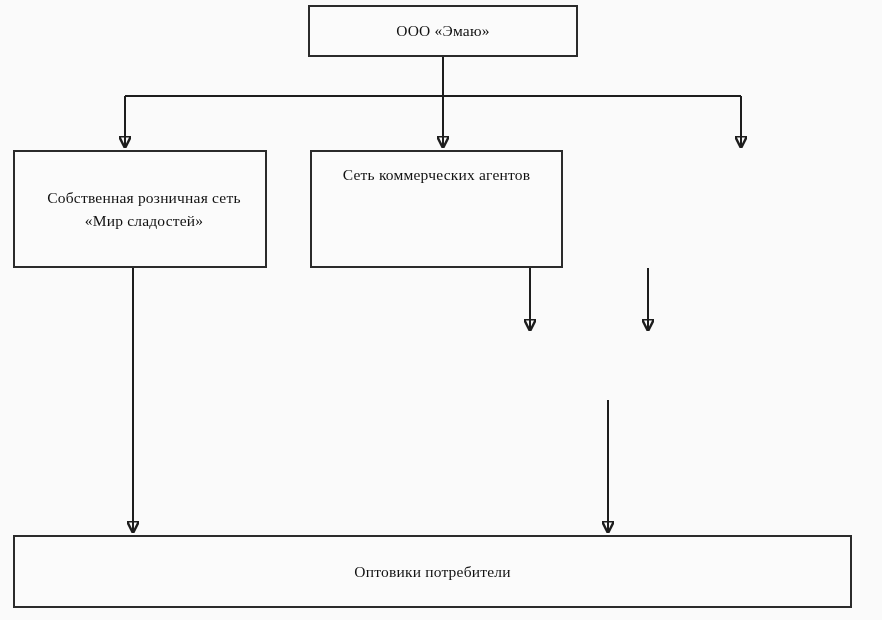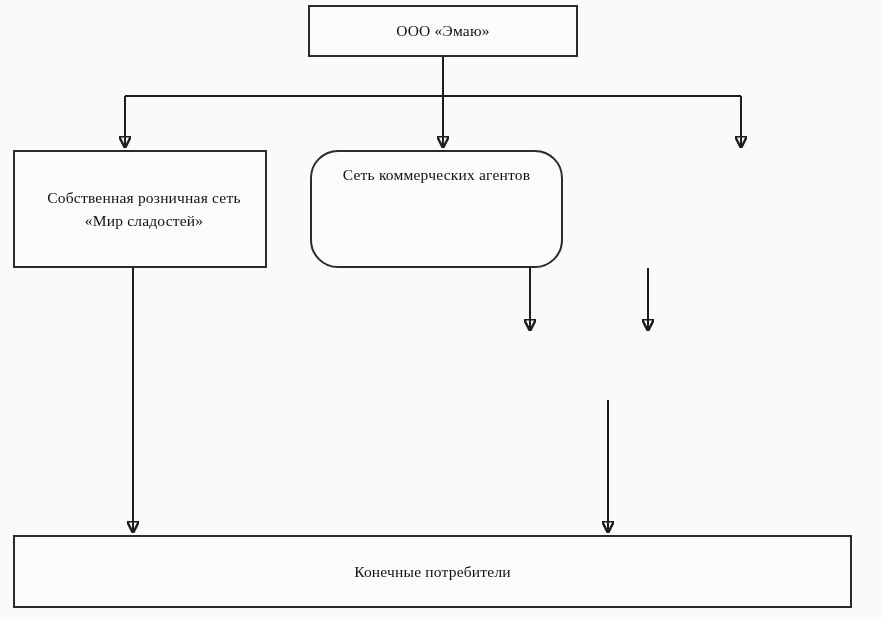--- a/index.html
+++ b/index.html
@@ -23,21 +23,21 @@
     background: #fbfbfb;
     display: flex;
     justify-content: center;
     text-align: center;
     color: #111111;
     font-size: 15.5px;
     line-height: 1.5;
     letter-spacing: 0.2px;
   }
   .node.center   { align-items: center; }
-  .node.top-text { align-items: flex-start; border-radius: 28px; }
+  .node.top-text { align-items: flex-start; }
   .node .label { display: block; padding: 0 10px; }
   .node.top-text .label { padding-top: 11px; }
 
   #wires {
     position: absolute;
     left: 0;
     top: 0;
     width: 882px;
     height: 620px;
     pointer-events: none;
@@ -79,16 +79,16 @@
     <span class="label">Собственная розничная сеть «Мир сладостей»</span>
   </div>
 
   <div class="node top-text" style="left:310px; top:150px; width:253px; height:118px;">
     <span class="label">Сеть коммерческих агентов</span>
   </div>
 
 
 
   <div class="node center" style="left:13px; top:535px; width:839px; height:73px;">
-    <span class="label">Конечные потребители</span>
+    <span class="label">Оптовики потребители</span>
   </div>
 
 </div>
 
 </body></html>

